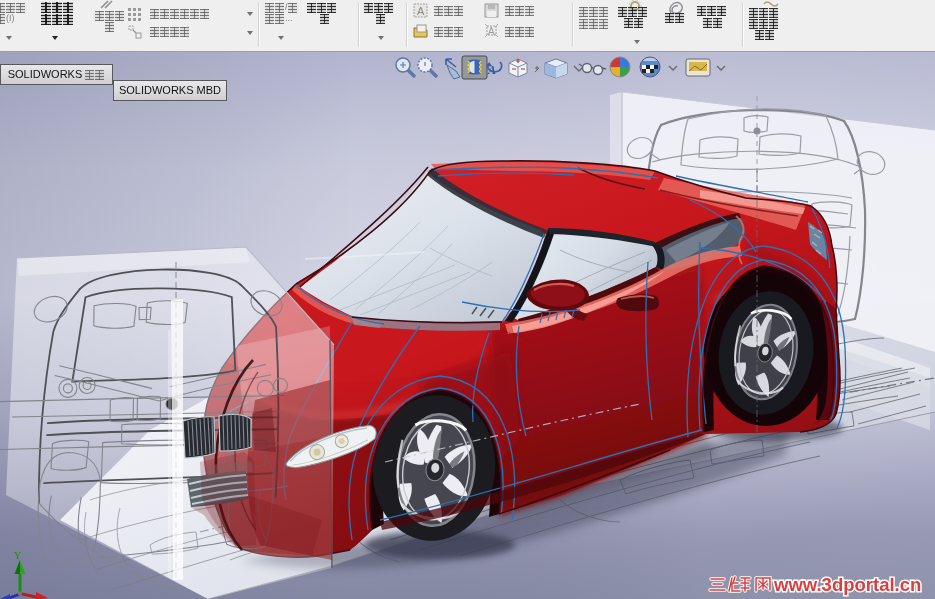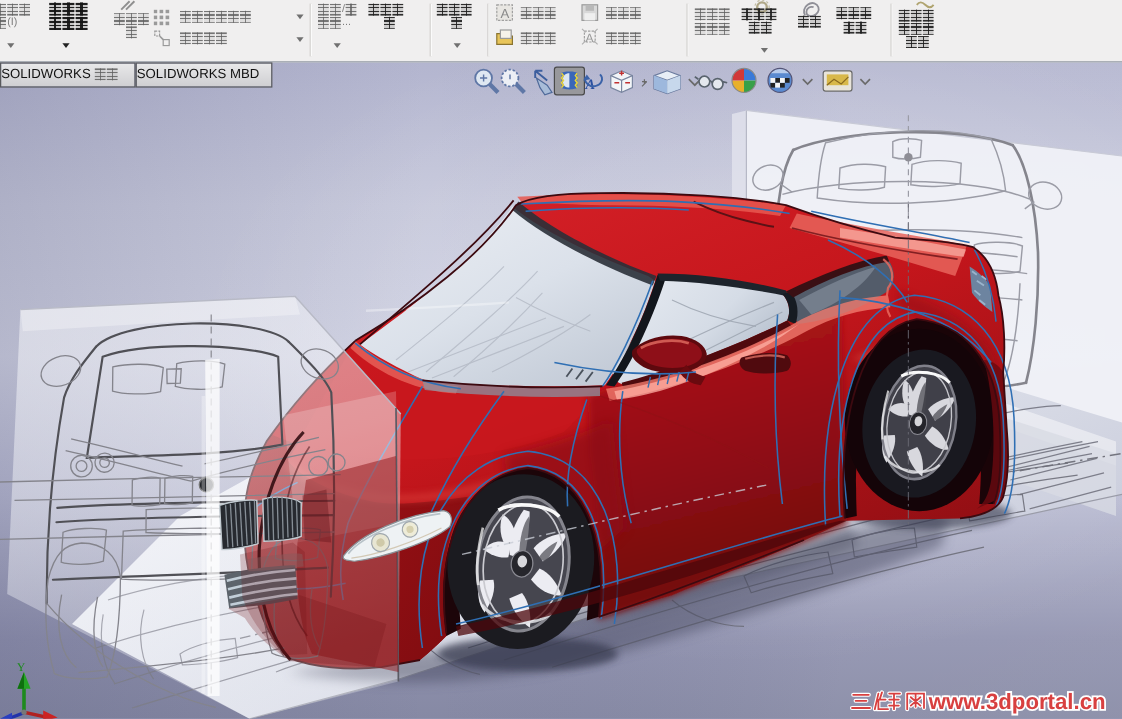--- a/index.html
+++ b/index.html
@@ -10,21 +10,21 @@
 .cjb{display:inline-block;width:10px;height:11px;margin-right:1px;vertical-align:middle;background:
  repeating-linear-gradient(0deg,rgba(20,20,20,.95) 0 1.5px,rgba(40,40,40,.2) 1.5px 3px),
  linear-gradient(90deg,transparent 0 4px,rgba(10,10,10,.9) 4px 6px,transparent 6px 10px);}
 .rtxt{position:absolute;color:#7d7d7d;font-size:9px;white-space:nowrap;}
 .cjd{display:inline-block;width:9px;height:10px;margin-right:1px;vertical-align:middle;background:
  repeating-linear-gradient(0deg,rgba(30,30,30,.92) 0 1px,rgba(60,60,60,.2) 1px 3px),
  linear-gradient(90deg,transparent 0 4px,rgba(20,20,20,.88) 4px 5px,transparent 5px 9px);}
 .arr{position:absolute;width:0;height:0;border-left:3px solid transparent;border-right:3px solid transparent;border-top:4px solid #707070;}
 .sep{position:absolute;top:3px;height:44px;width:1px;background:#d4d2d0;border-right:1px solid #fbfbfb;}
 #tabs{position:absolute;top:52px;left:0;z-index:6;}
-.tab{position:absolute;top:0;height:19px;background:linear-gradient(#e8e8e9,#cfcfd2);border:1px solid #58595c;color:#111;font-size:11px;line-height:19px;}
+.tab{position:absolute;top:12px;height:19px;background:linear-gradient(#e8e8e9,#cfcfd2);border:1px solid #58595c;color:#111;font-size:11px;text-align:center;line-height:19px;}
 #hud{position:absolute;top:55px;left:390px;z-index:6;}
 #wm{position:absolute;left:708px;top:572px;z-index:4;font-weight:bold;}
 </style></head>
 <body>
 <div id="stage">
 <svg id="scene" width="935" height="599" viewBox="0 0 935 599">
  <defs>
   <linearGradient id="bg" x1="0" y1="0" x2="0" y2="1">
    <stop offset="0" stop-color="#b3b5cf"></stop>
           <stop offset="0.22" stop-color="#c6c8db"></stop>
@@ -510,21 +510,21 @@
  <div class="sep" style="left:742px;"></div>
  <svg style="position:absolute;left:763px;top:0px;" width="16" height="8">
         <path d="M1 4 Q4 0 8 4 Q12 8 15 4" stroke="#b0a470" fill="none" stroke-width="1.6"></path>
       </svg>
  <div class="rtxt" style="left:749px;top:7px;"><span class="cjd"></span><span class="cjd"></span><span class="cjd"></span></div>
  <div class="rtxt" style="left:749px;top:18px;"><span class="cjd"></span><span class="cjd"></span><span class="cjd"></span></div>
  <div class="rtxt" style="left:755px;top:29px;"><span class="cjd"></span><span class="cjd"></span></div>
 </div>
 <div id="tabs">
  <div class="tab" style="left:0;width:111px;">SOLIDWORKS <span class="cj"></span><span class="cj"></span></div>
- <div class="tab" style="left:113px;width:112px;">SOLIDWORKS MBD</div>
+ <div class="tab" style="left:113px;width:112px;margin-top:16px;">SOLIDWORKS MBD</div>
 </div>
 <div id="hud"><svg width="345" height="28" viewBox="0 0 345 28">
 <g stroke="#5f77a6" fill="none" stroke-width="1.5">
  <circle cx="13" cy="10" r="7" fill="#dfe8f2"></circle>
           <path d="M18 15 L25 22" stroke-width="3.5"></path>
           <path d="M10 10 h6 M13 7 v6" stroke-width="1.2"></path>
  <circle cx="35" cy="10" r="7" fill="#eceff5" stroke-dasharray="2 1.5"></circle>
           <path d="M40 15 L47 22" stroke-width="3.5"></path>
           <path d="M35 7 v4" stroke-width="1.2"></path>
 </g>

